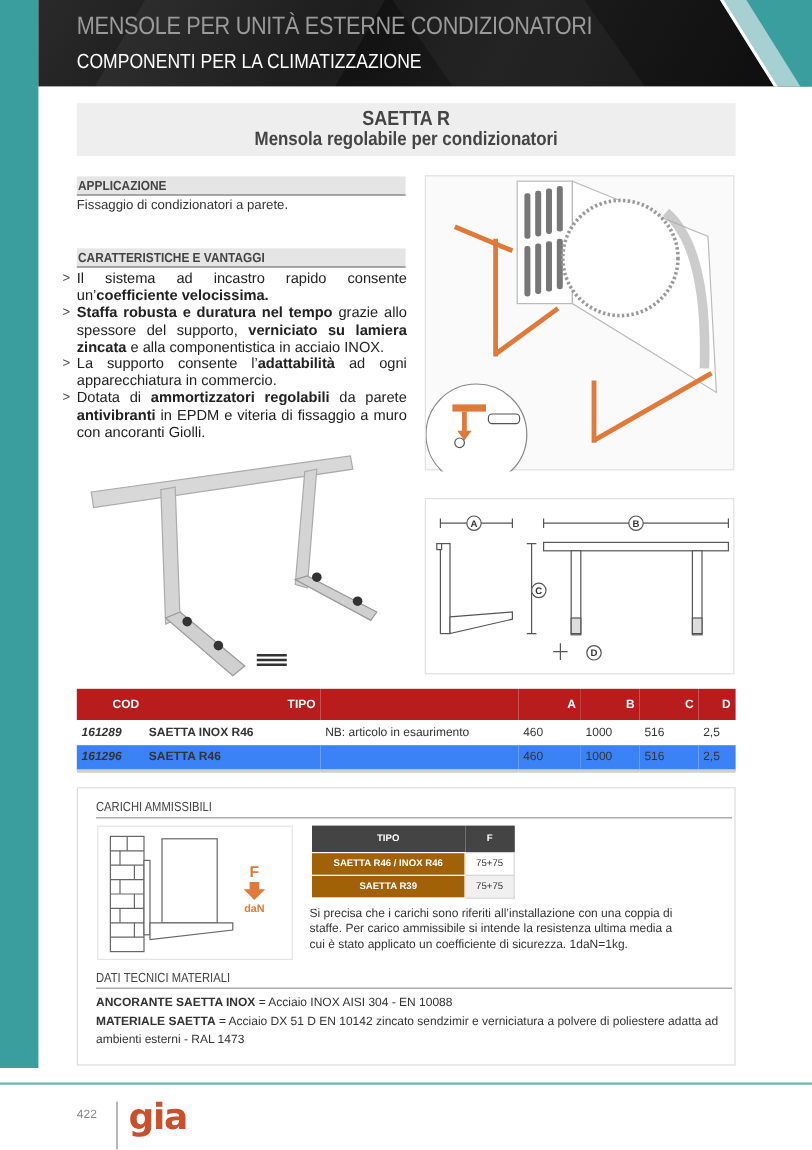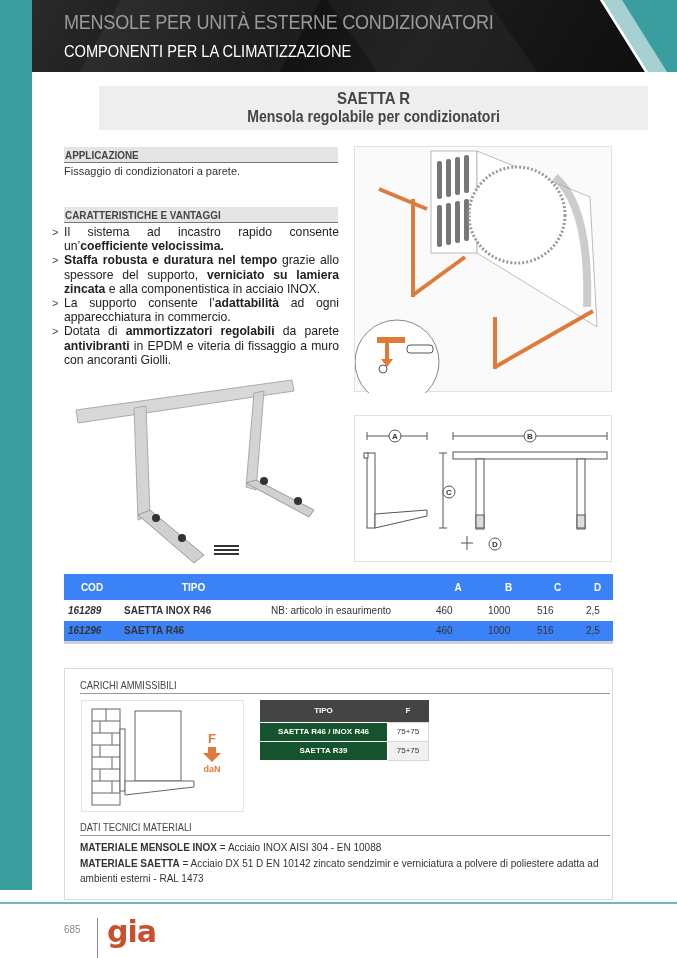--- a/index.html
+++ b/index.html
@@ -8,56 +8,56 @@
   .teal-bar { position: absolute; left: 0; top: 0; width: 32px; height: 890px; background: #3a9e9f; }
   .header { position: absolute; left: 32px; top: 0; width: 645px; height: 72px;
             background: linear-gradient(120deg, #2a2a2a 0%, #111 40%, #1c1c1c 60%, #0d0d0d 100%); overflow: hidden; }
   .header .facet1 { position: absolute; left: 60px; top: -20px; width: 200px; height: 140px; background: rgba(255,255,255,0.05); transform: skewX(-30deg); }
   .header .facet2 { position: absolute; left: 330px; top: -10px; width: 160px; height: 120px; background: rgba(255,255,255,0.04); transform: skewX(35deg); }
   .header .stripe-light { position: absolute; right: 18px; top: -10px; width: 34px; height: 100px; background: #a6d0d1; transform: skewX(32deg); border-left: 3px solid #fff; border-right: 3px solid #fff; }
   .header .stripe-teal { position: absolute; right: -30px; top: -10px; width: 60px; height: 100px; background: #3a9e9f; transform: skewX(32deg); }
   .header-title { position: absolute; left: 32px; top: 10px; font-size: 21px; color: #9a9a9a; letter-spacing: -0.3px; font-family: "Liberation Sans Narrow", "Liberation Sans", sans-serif; transform: scaleX(0.86); transform-origin: left; white-space: nowrap; }
   .header-sub { position: absolute; left: 32px; top: 42px; font-size: 17px; color: #fff; transform: scaleX(0.86); transform-origin: left; white-space: nowrap; }
 
-  .product-box { position: absolute; left: 64px; top: 86px; width: 549px; height: 44px; background: #eeeeee; text-align: center; margin-left: 35px; }
+  .product-box { position: absolute; left: 64px; top: 86px; width: 549px; height: 44px; background: #eeeeee; text-align: center; }
   .product-name { font-size: 17px; font-weight: bold; color: #444; margin-top: 3px; transform: scaleX(0.88); }
   .product-desc { font-size: 16px; font-weight: bold; color: #444; transform: scaleX(0.88); margin-top: -1px; }
 
   .sect-head { position: absolute; left: 64px; width: 274px; height: 16px; background: #e5e5e5; border-bottom: 1.5px solid #777;
                font-size: 11px; font-weight: bold; color: #444; padding-left: 1px; line-height: 16px; }
   .sect-head span { display: inline-block; transform: scaleX(0.9); transform-origin: left; }
   .app-text { position: absolute; left: 64px; top: 165px; font-size: 11px; color: #333; }
 
   .features { position: absolute; left: 52px; top: 225px; width: 287px; font-size: 12.2px; line-height: 14.2px; color: #222; }
   .feat { display: flex; }
   .feat .gt { width: 12px; flex-shrink: 0; color: #444; font-size: 11px; }
   .feat .txt { text-align: justify; }
   .feat b { font-weight: bold; }
 
   .illus-box { position: absolute; left: 354px; top: 146px; width: 258px; height: 246px; border: 1px solid #e2e2e2; background: #fafafa; }
   .photo-box { position: absolute; left: 64px; top: 375px; width: 275px; height: 190px; }
   .diagram-box { position: absolute; left: 354px; top: 415px; width: 258px; height: 147px; border: 1.5px solid #e2e2e2; background: #fff; }
 
   .spec-table { position: absolute; left: 64px; top: 574px; width: 549px; border-collapse: collapse; font-size: 10px; }
-  .spec-table th { background: #3b82f6; color: #fff; height: 26px; text-align: center; font-weight: bold; padding: 0 4px; }
+  .spec-table th { background: #b91c1c; color: #fff; height: 26px; text-align: right; font-weight: bold; padding: 0 4px; }
   .spec-table td { height: 21px; padding: 0 4px; color: #333; }
   .spec-table tr.r1 td { background: #fff; }
   .spec-table tr.r2 td { background: #3b82f6; border-bottom: 3px solid #d0d0d0; }
   .spec-table .cod { font-weight: bold; font-style: italic; margin-left: 44px; }
   .spec-table .tipo { font-weight: bold; }
   .spec-table .num { text-align: left; margin-top: 23px; }
 
-  .loads-panel { position: absolute; left: 64px; top: 656px; width: 549px; height: 232px; border: 1.5px solid #dcdcdc; background: #fff; margin-top: 12px; }
+  .loads-panel { position: absolute; left: 64px; top: 656px; width: 549px; height: 232px; border: 1.5px solid #dcdcdc; background: #fff; }
   .loads-head { position: absolute; left: 15px; top: 10px; width: 530px; border-bottom: 1.5px solid #999; font-size: 11px; color: #444; padding-bottom: 2px; }
   .loads-head span { display: inline-block; transform: scaleX(0.85); transform-origin: left; }
   .loads-diagram { position: absolute; left: 16px; top: 31px; width: 163px; height: 112px; border: 1.5px solid #e4e4e4; background: #fff; }
   .loads-table { position: absolute; left: 194px; top: 31px; border-collapse: collapse; font-size: 8px; }
   .loads-table th { background: #444; color: #fff; height: 22px; font-weight: bold; }
   .loads-table td { height: 19px; text-align: center; border: 1px solid #d6d6d6; }
-  .loads-table td.type { background: #14532d; color: #fff; font-weight: bold; width: 128px; border: 1px solid #fff; }
+  .loads-table td.type { background: #a16207; color: #fff; font-weight: bold; width: 128px; border: 1px solid #fff; }
   .loads-table td.f { width: 41px; background: #fff; color: #333; }
   .loads-table tr:nth-child(2) td.f { background: #f0f0f0; }
   .loads-note { position: absolute; left: 193px; top: 98px; width: 310px; font-size: 10px; line-height: 13px; color: #333; }
 
   .materials-head { position: absolute; left: 15px; top: 152px; width: 530px; border-bottom: 1.5px solid #999; font-size: 11px; color: #444; padding-bottom: 2px; }
   .materials-head span { display: inline-block; transform: scaleX(0.85); transform-origin: left; }
   .materials { position: absolute; left: 15px; top: 171px; width: 530px; font-size: 10px; line-height: 15.5px; color: #333; }
   .materials b { font-weight: bold; }
 
   .footer-line { position: absolute; left: 0; top: 902px; width: 677px; height: 2px; background: #77b6b7; }
@@ -270,24 +270,25 @@
       <tr>
         <td class="type">SAETTA R46 / INOX R46</td>
         <td class="f">75+75</td>
       </tr>
       <tr>
         <td class="type">SAETTA R39</td>
         <td class="f">75+75</td>
       </tr>
     </tbody>
   </table>
+  <div class="loads-note">Si precisa che i carichi sono riferiti all’installazione con una coppia di staffe. Per carico ammissibile si intende la resistenza ultima media a cui è stato applicato un coefficiente di sicurezza. 1daN=1kg.</div>
 
   <div class="materials-head"><span>DATI TECNICI MATERIALI</span></div>
   <div class="materials">
-    <div><b>MATERIALE MENSOLE INOX</b><span> = Acciaio INOX AISI 304 - EN 10088</span></div>
+    <div><b>ANCORANTE SAETTA INOX</b><span> = Acciaio INOX AISI 304 - EN 10088</span></div>
     <div><b>MATERIALE SAETTA</b><span> = Acciaio DX 51 D EN 10142 zincato sendzimir e verniciatura a polvere di poliestere adatta ad ambienti esterni - RAL 1473</span></div>
   </div>
 </div>
 
 <div class="footer-line"></div>
-<div class="page-num">685</div>
+<div class="page-num">422</div>
 <div class="footer-sep"></div>
 <div class="logo">gia</div>
 
 </body></html>

